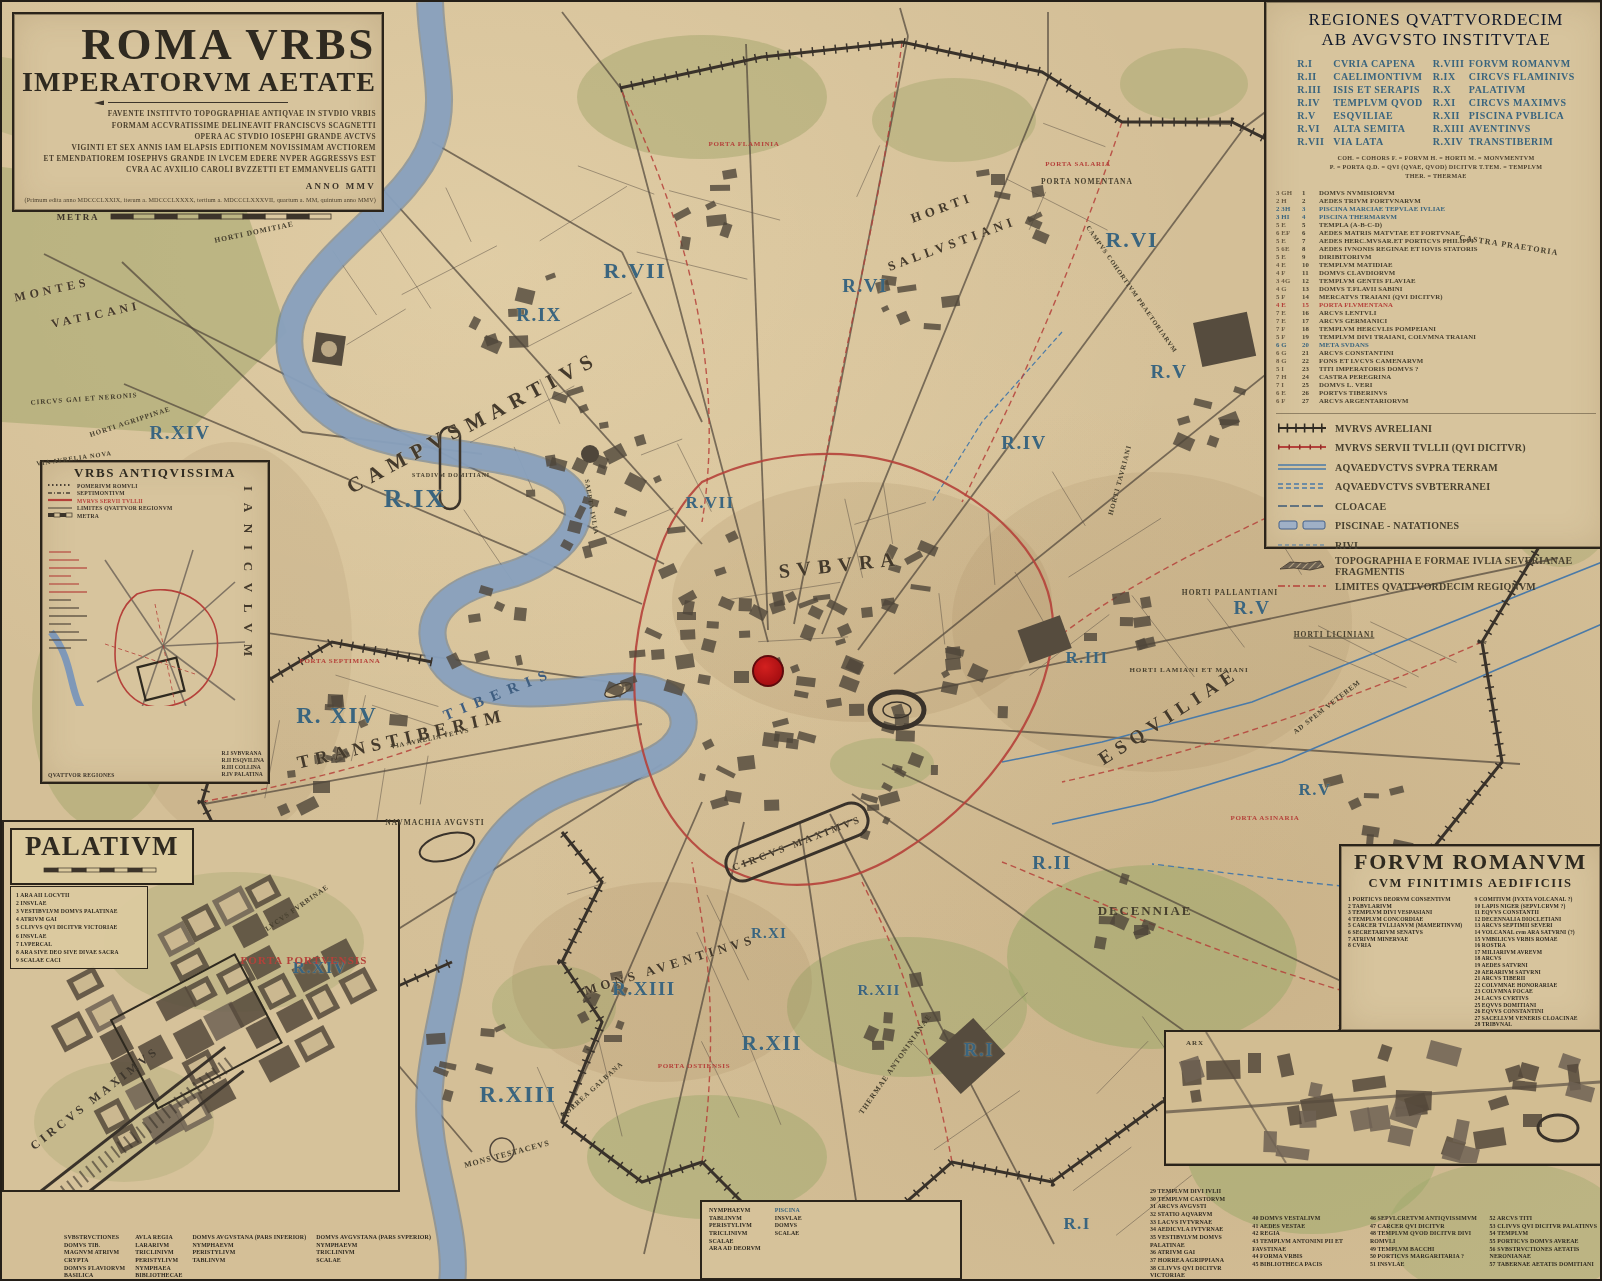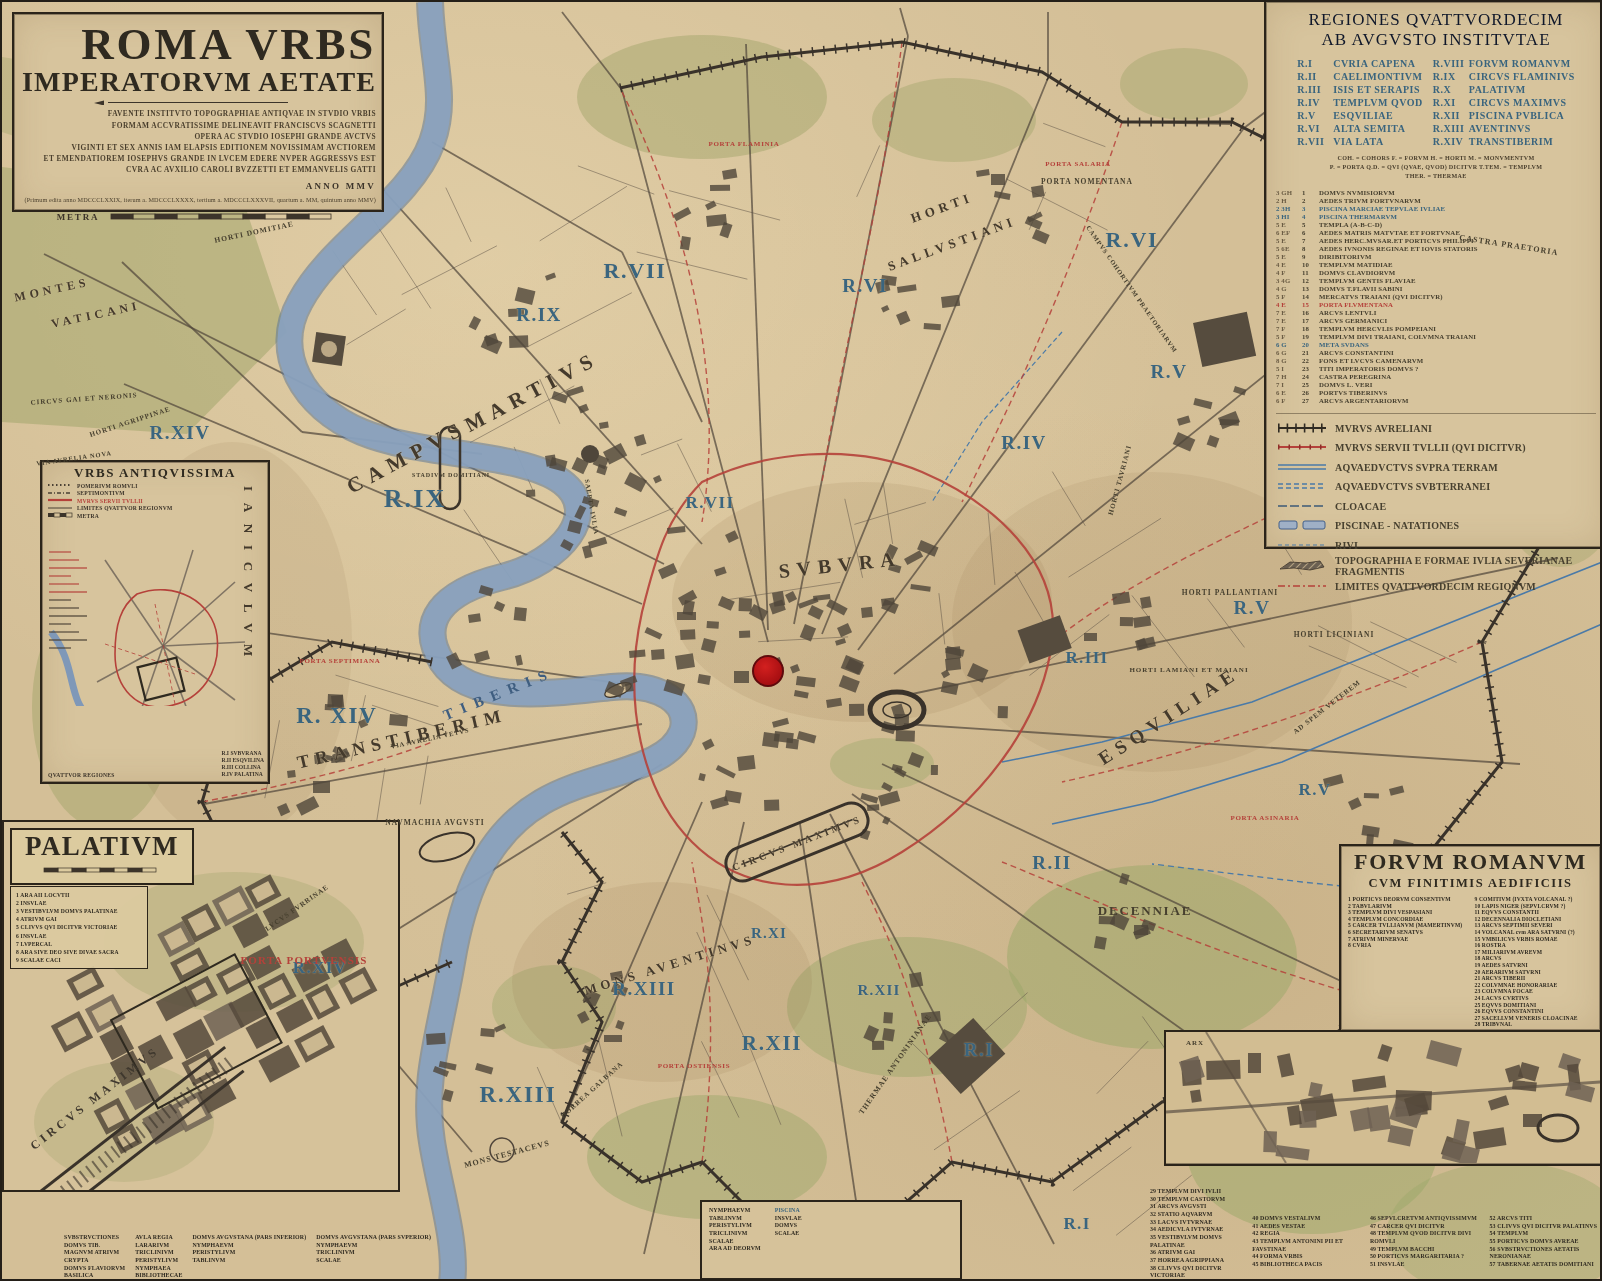--- a/index.html
+++ b/index.html
@@ -543,21 +543,21 @@
       <span class="lbl sm" style="left: 82px; top: 397px; font-size: 7px; transform: translate(-50%, -50%) rotate(-4deg);">CIRCVS GAI ET NERONIS</span>
       <span class="lbl sm" style="left: 128px; top: 420px; font-size: 7px; transform: translate(-50%, -50%) rotate(-18deg);">HORTI AGRIPPINAE</span>
       <span class="lbl sm" style="left: 72px; top: 456px; font-size: 6.5px; transform: translate(-50%, -50%) rotate(-8deg);">VIA AVRELIA NOVA</span>
       <span class="lbl sm" style="left: 428px; top: 736px; font-size: 6.5px; transform: translate(-50%, -50%) rotate(-12deg);">VIA AVRELIA VETVS</span>
       <span class="lbl sm" style="left: 433px; top: 820px; font-size: 7.5px; transform: translate(-50%, -50%) rotate(0deg);">NAVMACHIA AVGVSTI</span>
       <span class="lbl sm" style="left: 590px; top: 1088px; font-size: 7px; transform: translate(-50%, -50%) rotate(-42deg);">HORREA GALBANA</span>
       <span class="lbl sm" style="left: 505px; top: 1152px; font-size: 8px; transform: translate(-50%, -50%) rotate(-15deg);">MONS TESTACEVS</span>
       <span class="lbl sm" style="left: 295px; top: 906px; font-size: 7px; transform: translate(-50%, -50%) rotate(-35deg);">LVCVS FVRRINAE</span>
       <span class="lbl sm" style="left: 1143px; top: 909px; font-size: 13px; transform: translate(-50%, -50%) rotate(0deg);">DECENNIAE</span>
       <span class="lbl sm" style="left: 1228px; top: 590px; font-size: 7.5px; transform: translate(-50%, -50%) rotate(0deg);">HORTI PALLANTIANI</span>
-      <span class="lbl sm" style="left: 1332px; top: 632px; font-size: 7.5px; transform: translate(-50%, -50%) rotate(0deg);">HORTI LICINIANI</span>
+      <span class="lbl sm" style="left: 1332px; top: 632px; font-size: 7.5px; transform: translate(-50%, -50%) rotate(0deg); text-decoration: underline;">HORTI LICINIANI</span>
       <span class="lbl sm" style="left: 1187px; top: 668px; font-size: 7px; transform: translate(-50%, -50%) rotate(0deg);">HORTI LAMIANI ET MAIANI</span>
       <span class="lbl sm" style="left: 1325px; top: 705px; font-size: 7px; transform: translate(-50%, -50%) rotate(-38deg);">AD SPEM VETEREM</span>
       <span class="lbl sm" style="left: 1118px; top: 478px; font-size: 7px; transform: translate(-50%, -50%) rotate(-75deg);">HORTI TAVRIANI</span>
       <span class="lbl sm" style="left: 893px; top: 1062px; font-size: 7.5px; transform: translate(-50%, -50%) rotate(-55deg);">THERMAE ANTONINIANAE</span>
       <span class="lbl sm" style="left: 1085px; top: 179px; font-size: 7.5px; transform: translate(-50%, -50%) rotate(0deg);">PORTA NOMENTANA</span>
       <span class="lbl sm" style="left: 1193px; top: 1041px; font-size: 7px; transform: translate(-50%, -50%) rotate(0deg);">ARX</span>
       <span class="lbl rd" style="left: 742px; top: 142px; font-size: 7px; transform: translate(-50%, -50%) rotate(0deg);">PORTA FLAMINIA</span>
       <span class="lbl rd" style="left: 1076px; top: 162px; font-size: 7px; transform: translate(-50%, -50%) rotate(0deg);">PORTA SALARIA</span>
       <span class="lbl rd" style="left: 1263px; top: 816px; font-size: 7px; transform: translate(-50%, -50%) rotate(0deg);">PORTA ASINARIA</span>
       <span class="lbl rd" style="left: 692px; top: 1064px; font-size: 7px; transform: translate(-50%, -50%) rotate(0deg);">PORTA OSTIENSIS</span>

